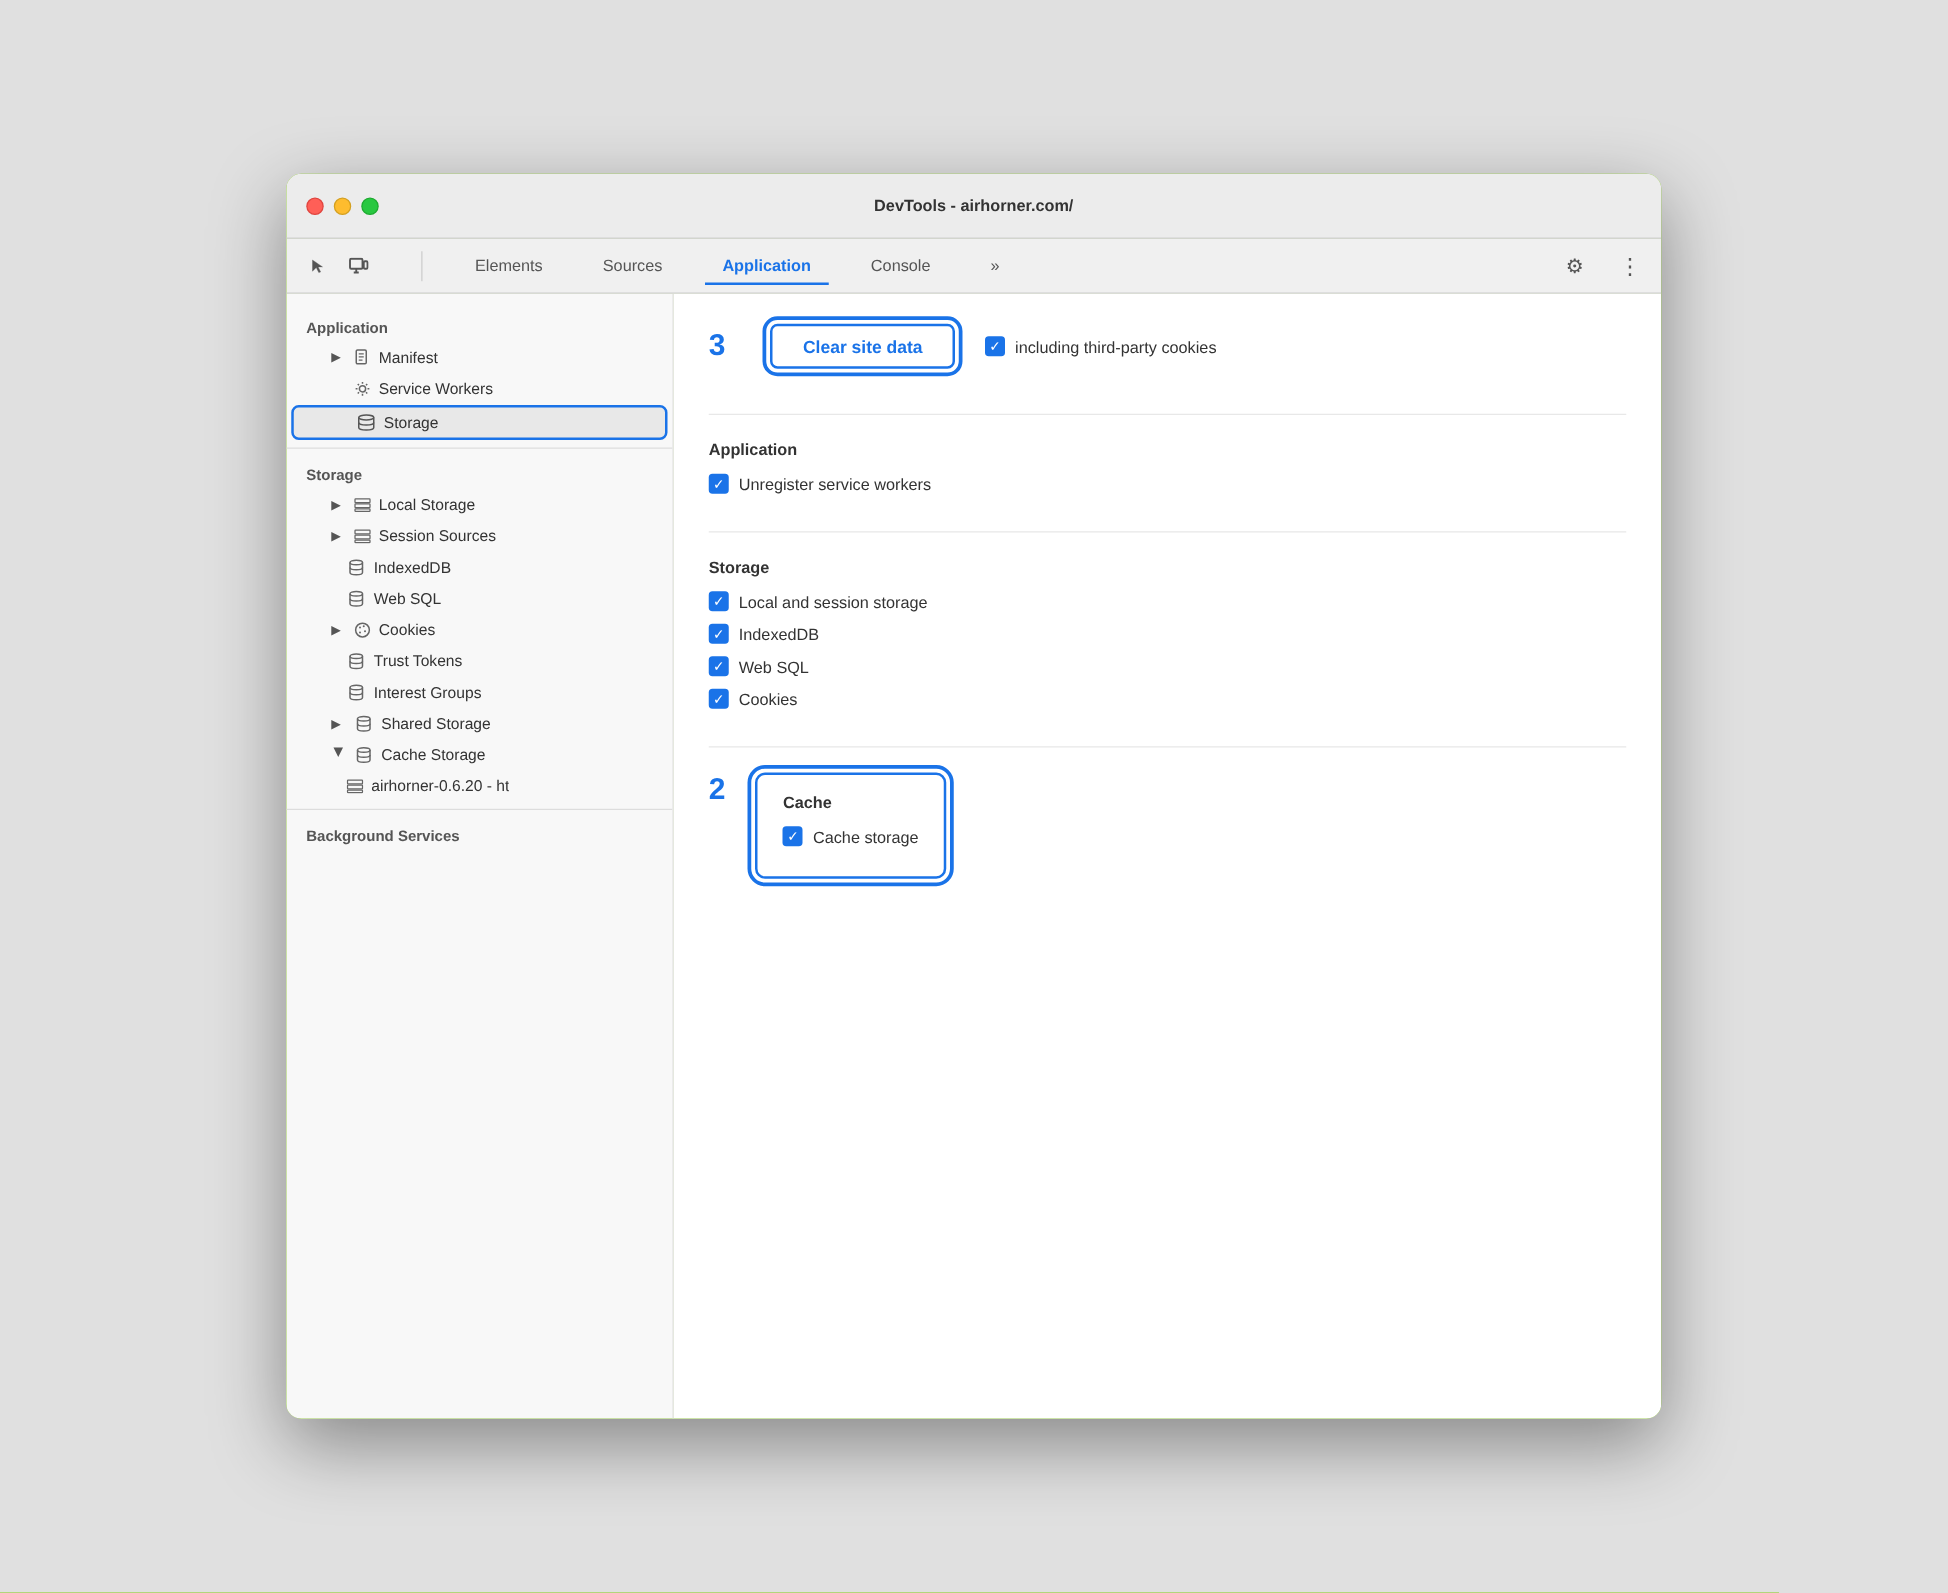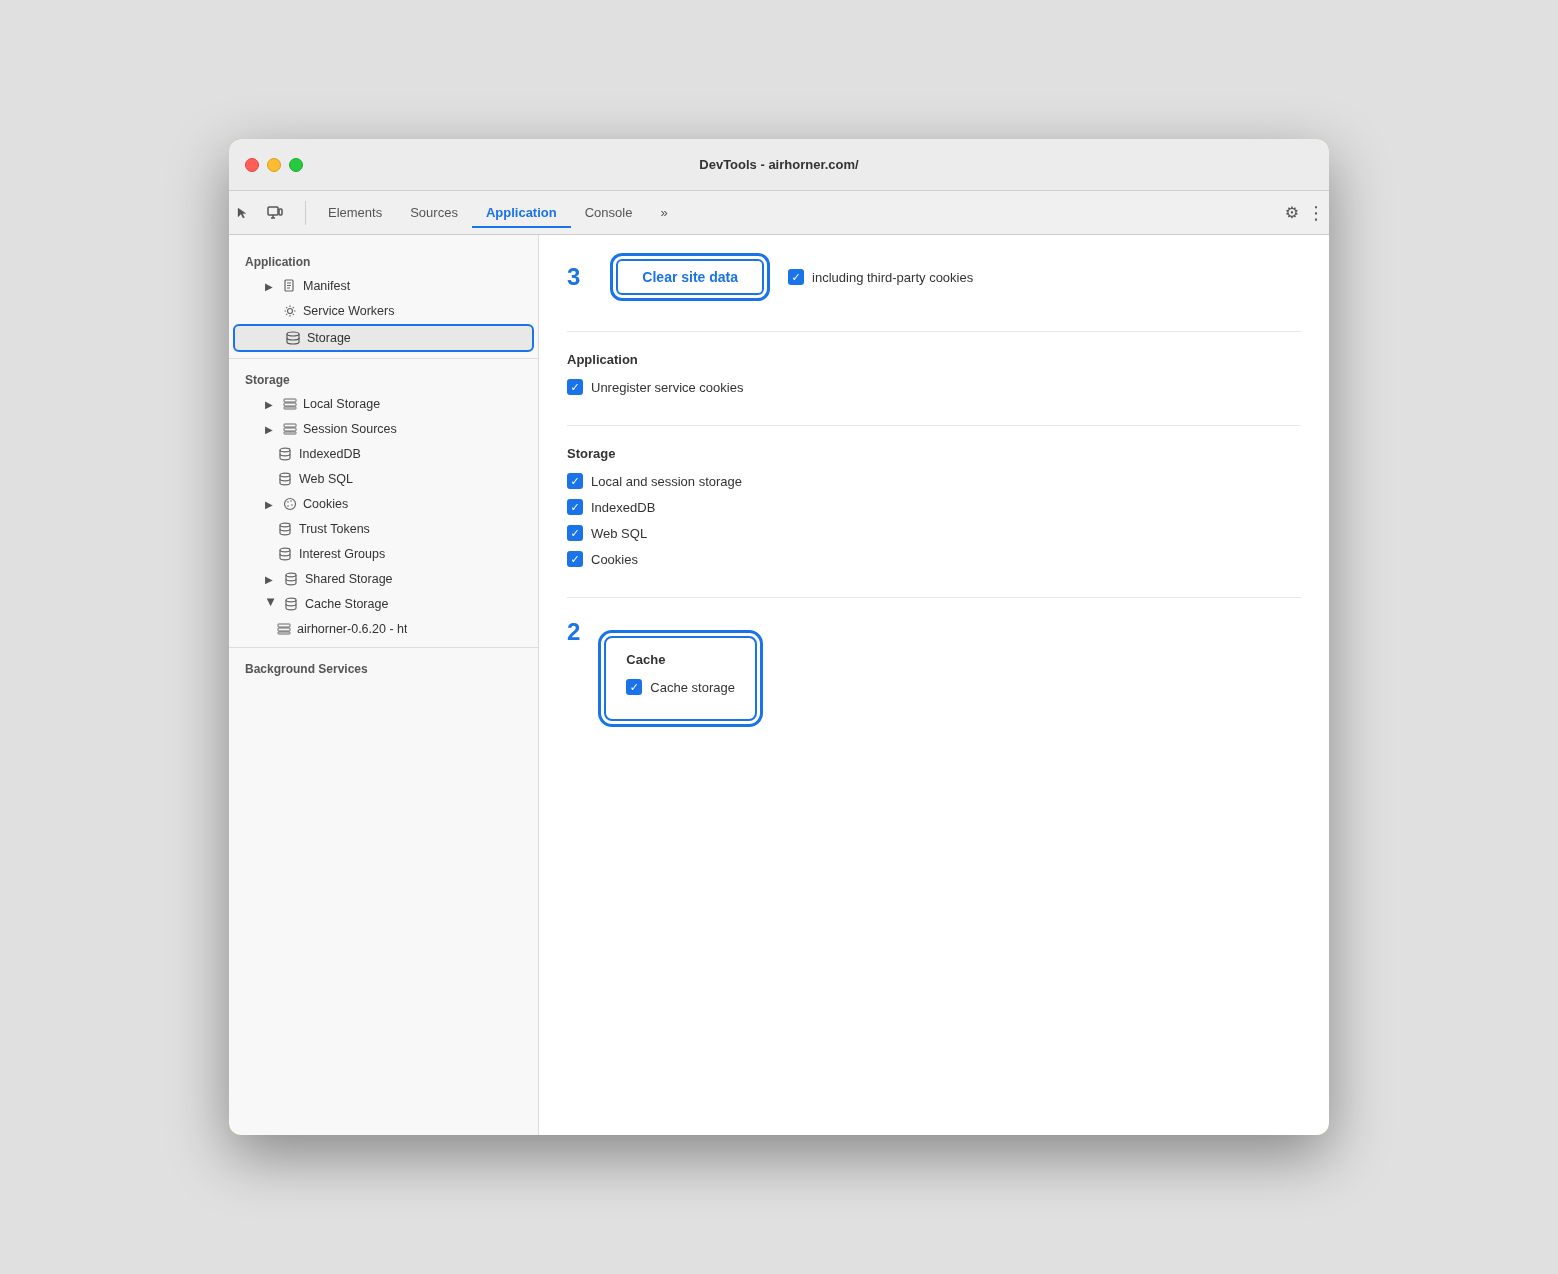--- a/index.html
+++ b/index.html
@@ -53,22 +53,22 @@
       color: #333;
     }
 
     
     .tab-bar {
       background: #f0f0f0;
       height: 44px;
       display: flex;
       align-items: center;
       border-bottom: 1px solid #ccc;
-      padding: 0 0;
-      gap: 0;
+      padding: 0 12px;
+      gap: 20px;
     }
     .tab-bar-icons {
       display: flex;
       align-items: center;
       gap: 4px;
       margin-right: 8px;
     }
     .icon-btn {
       width: 28px;
       height: 28px;
@@ -247,21 +247,20 @@
       margin-bottom: 10px;
     }
 
     .cache-box {
       border: 2.5px solid #1a73e8;
       border-radius: 8px;
       padding: 14px 20px;
       display: inline-block;
       outline: 3px solid #1a73e8;
       outline-offset: 3px;
-      margin-top: 18px;
     }
 
     .number-badge {
       font-size: 24px;
       font-weight: 800;
       color: #1a73e8;
       margin-right: 12px;
       font-style: normal;
     }
   </style>
@@ -469,21 +468,21 @@
             <div class="checkbox-blue">✓</div>
             <span>including third-party cookies</span>
           </div>
         </div>
       </div>
 
       <div class="section-block">
         <div class="section-title">Application</div>
         <div class="option-row">
           <div class="checkbox-blue">✓</div>
-          <span>Unregister service cookies</span>
+          <span>Unregister service workers</span>
         </div>
       </div>
 
       <div class="section-block">
         <div class="section-title">Storage</div>
         <div class="option-row">
           <div class="checkbox-blue">✓</div>
           <span>Local and session storage</span>
         </div>
         <div class="option-row">

